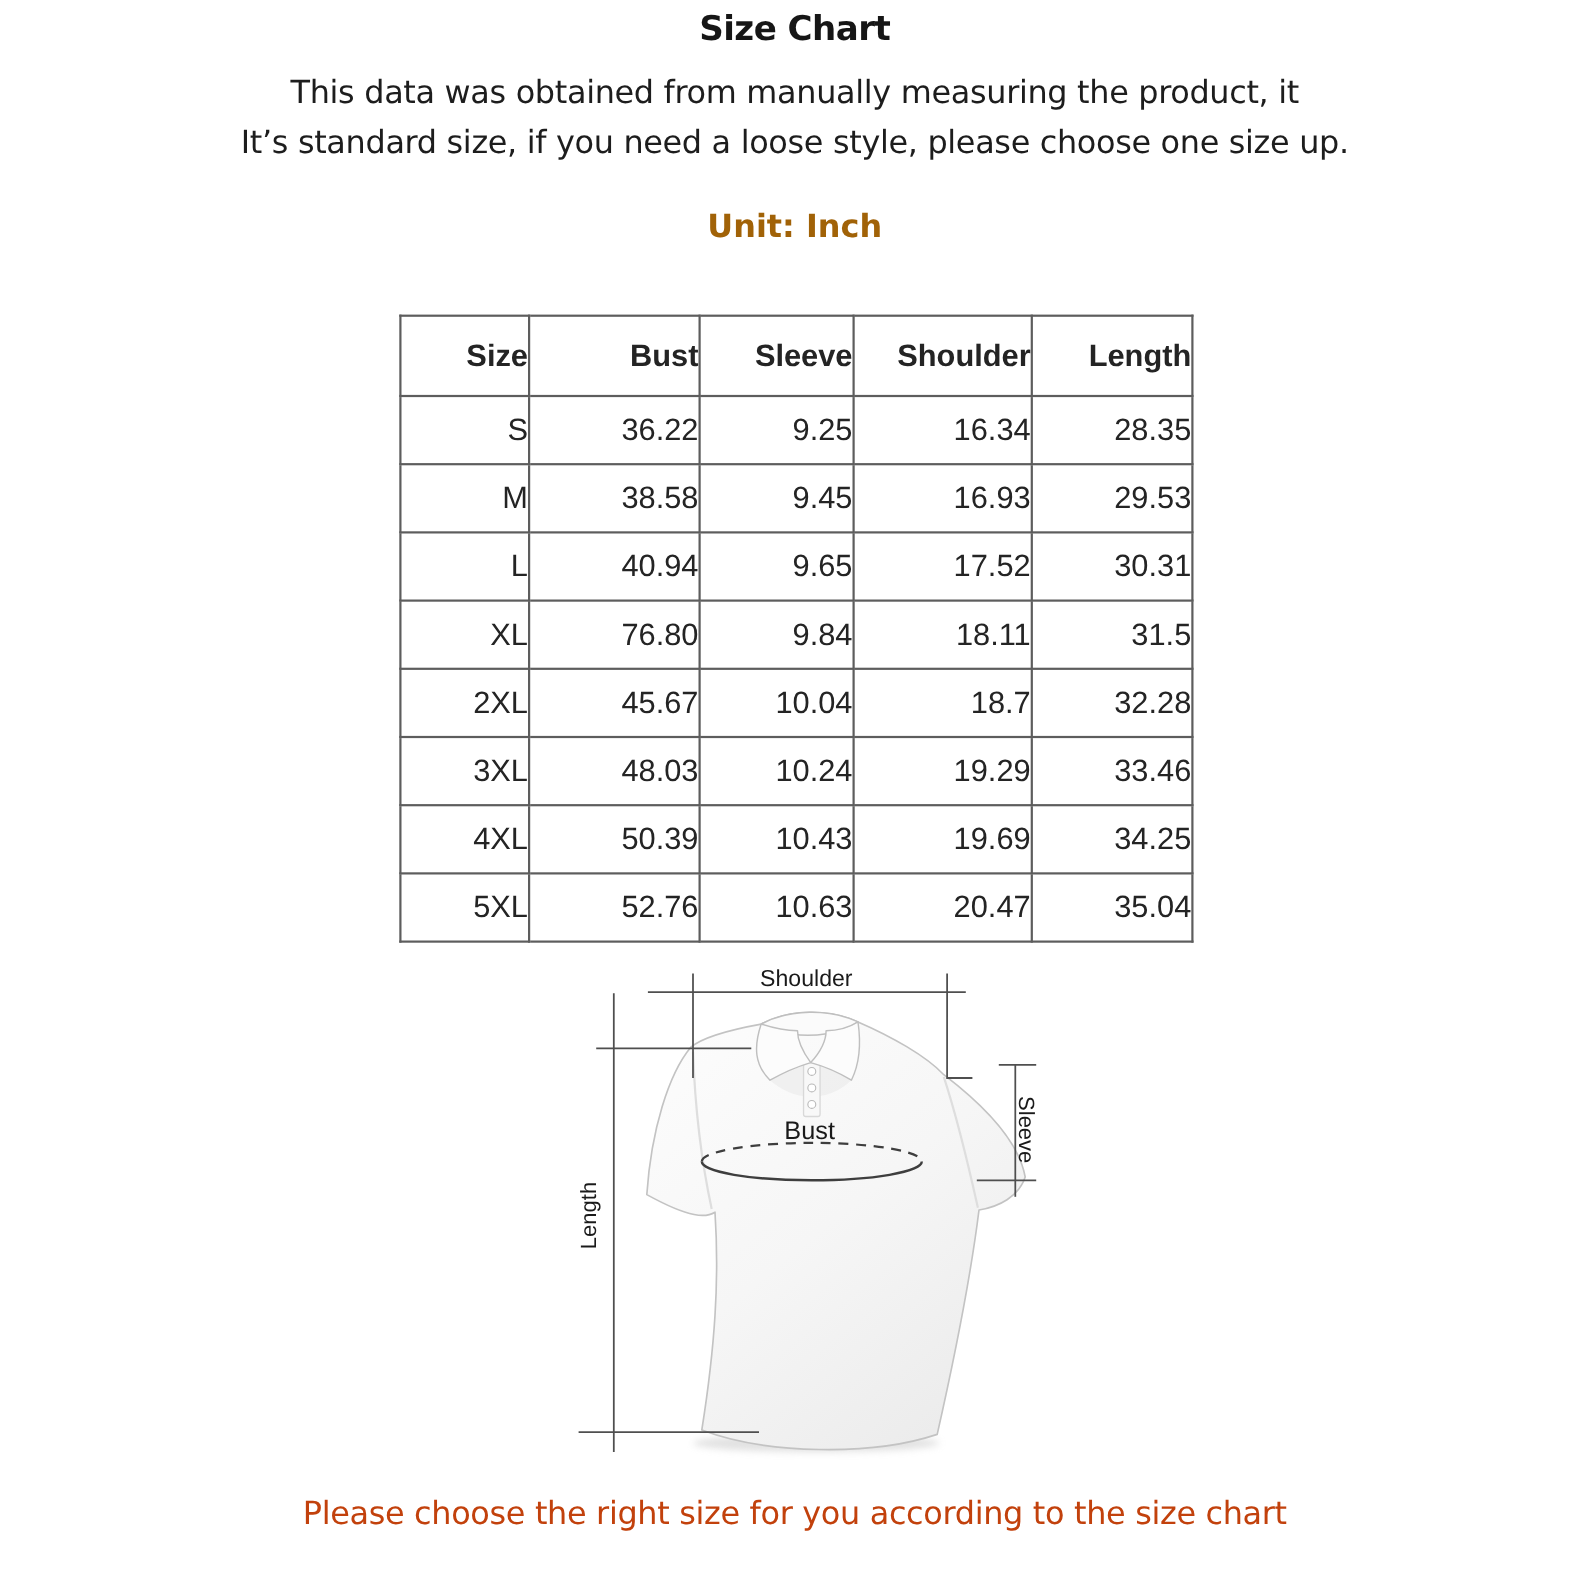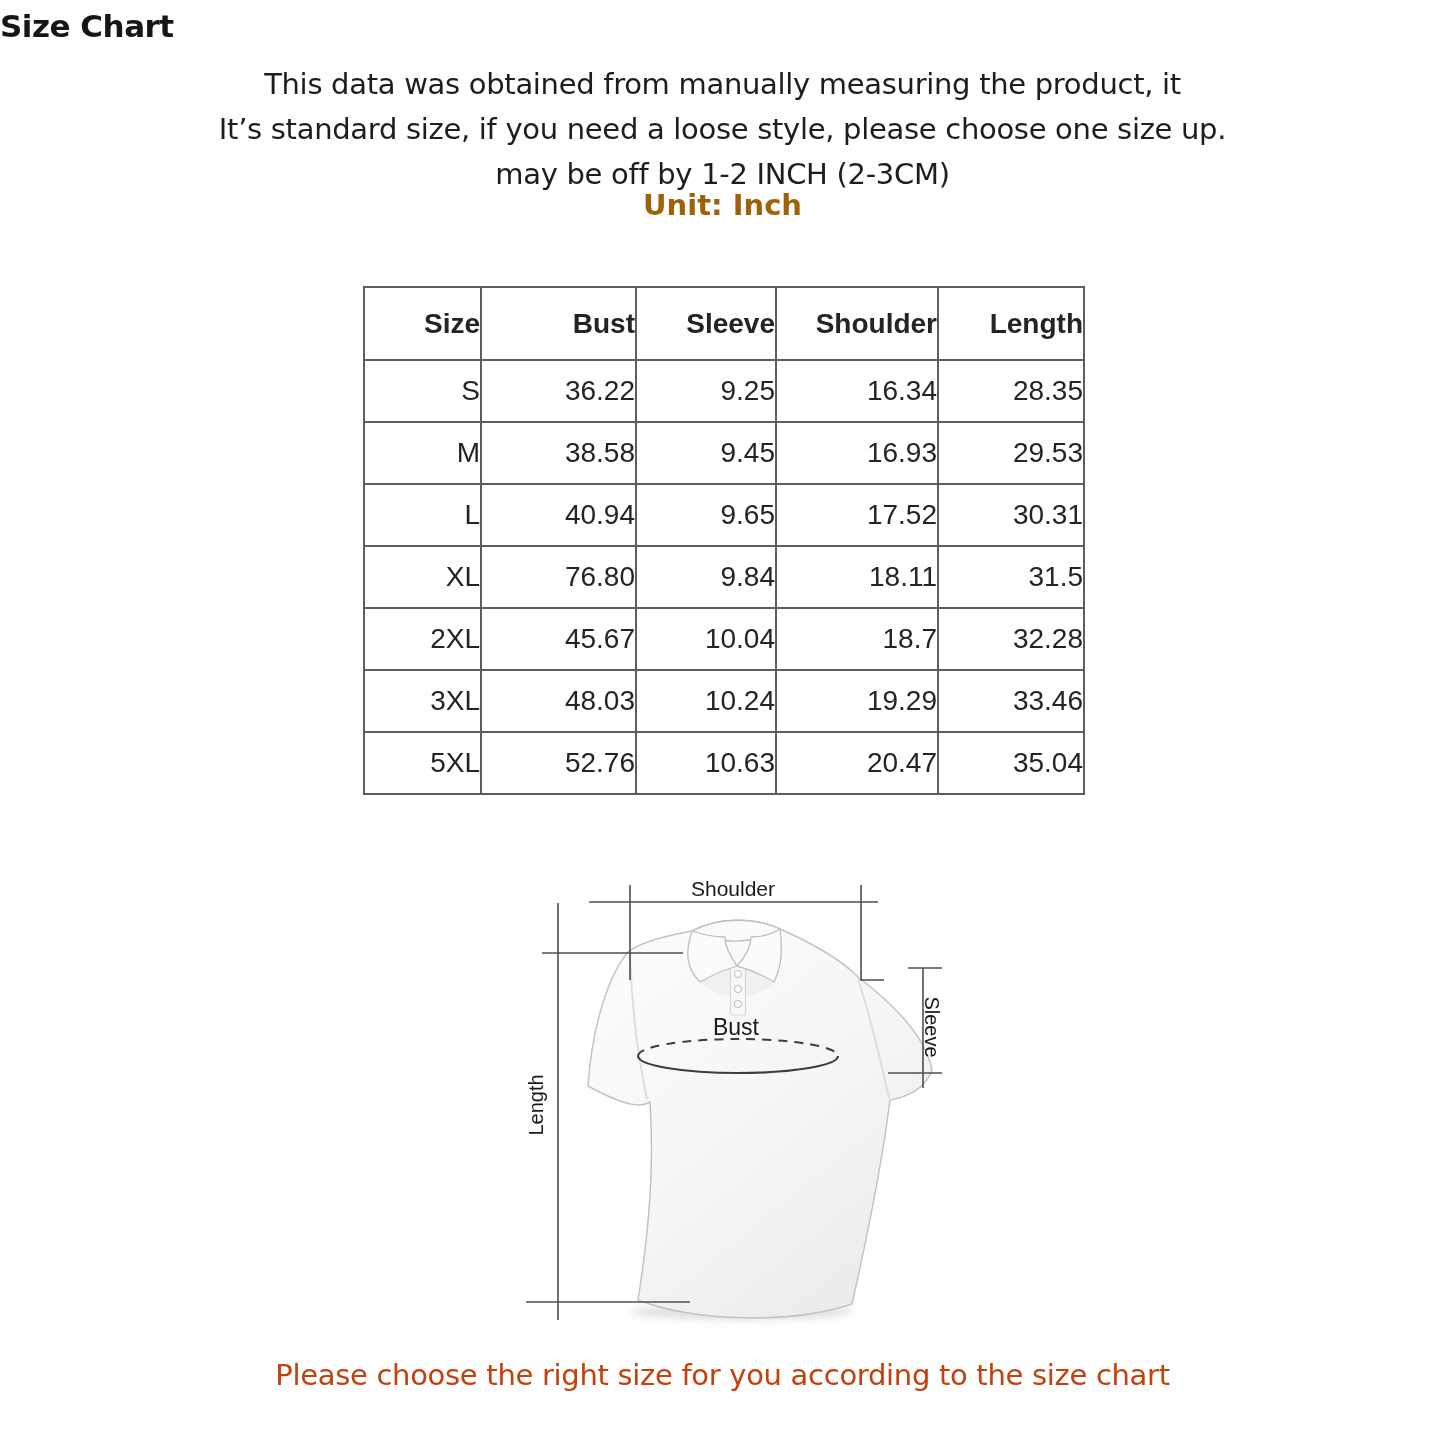--- a/index.html
+++ b/index.html
@@ -6,21 +6,21 @@
   body {
     width: 1445px; height: 1445px;
     background: #ffffff;
     font-family: "DejaVu Sans", sans-serif;
     color: #1d1d1d;
     position: relative;
     overflow: hidden;
   }
   .page-title {
     position: absolute; top: 8px; left: 0; width: 100%;
-    text-align: left;
+    text-align: center;
     font-size: 31px; font-weight: bold; letter-spacing: -0.5px;
     color: #161616;
   }
   .subtitle {
     position: absolute; top: 62px; left: 0; width: 100%;
     text-align: center;
     font-size: 29px; line-height: 45px;
     color: #1d1d1d;
     letter-spacing: -0.3px;
   }
@@ -57,21 +57,20 @@
 </head>
 <body>
 
 <div>
 
   <div class="page-title">Size Chart</div>
 
   <div class="subtitle">
     <div>This data was obtained from manually measuring the product, it</div>
     <div>It’s standard size, if you need a loose style, please choose one size up.</div>
-    <div>may be off by 1-2 INCH (2-3CM)</div>
   </div>
 
   <div class="unit-label">Unit: Inch</div>
 
   <table class="size-table">
     <colgroup>
       <col style="width:117px">
         <col style="width:155px">
         <col style="width:140px">
         <col style="width:162px">
@@ -121,20 +120,27 @@
         <td>10.04</td>
         <td>18.7</td>
         <td>32.28</td>
       </tr>
       <tr>
         <td>3XL</td>
         <td>48.03</td>
         <td>10.24</td>
         <td>19.29</td>
         <td>33.46</td>
+      </tr>
+      <tr>
+        <td>4XL</td>
+        <td>50.39</td>
+        <td>10.43</td>
+        <td>19.69</td>
+        <td>34.25</td>
       </tr>
       <tr>
         <td>5XL</td>
         <td>52.76</td>
         <td>10.63</td>
         <td>20.47</td>
         <td>35.04</td>
       </tr>
     </tbody>
   </table>

